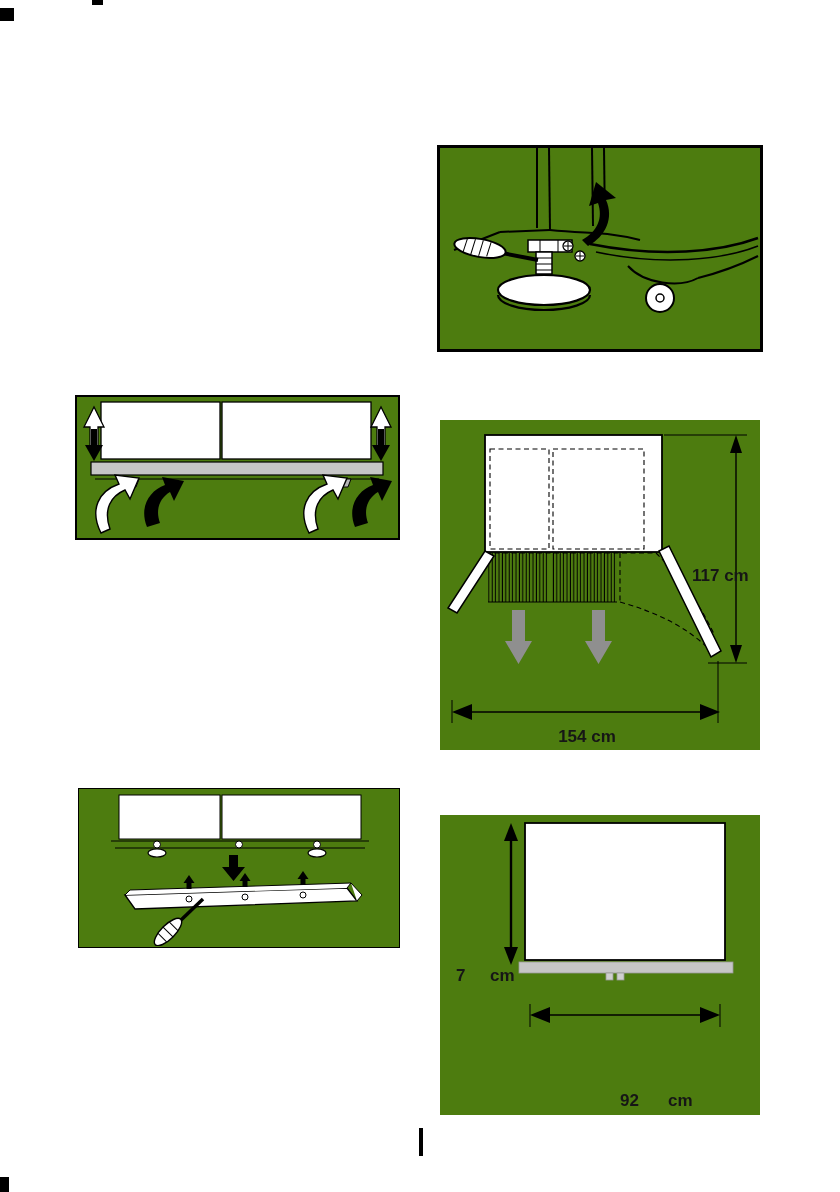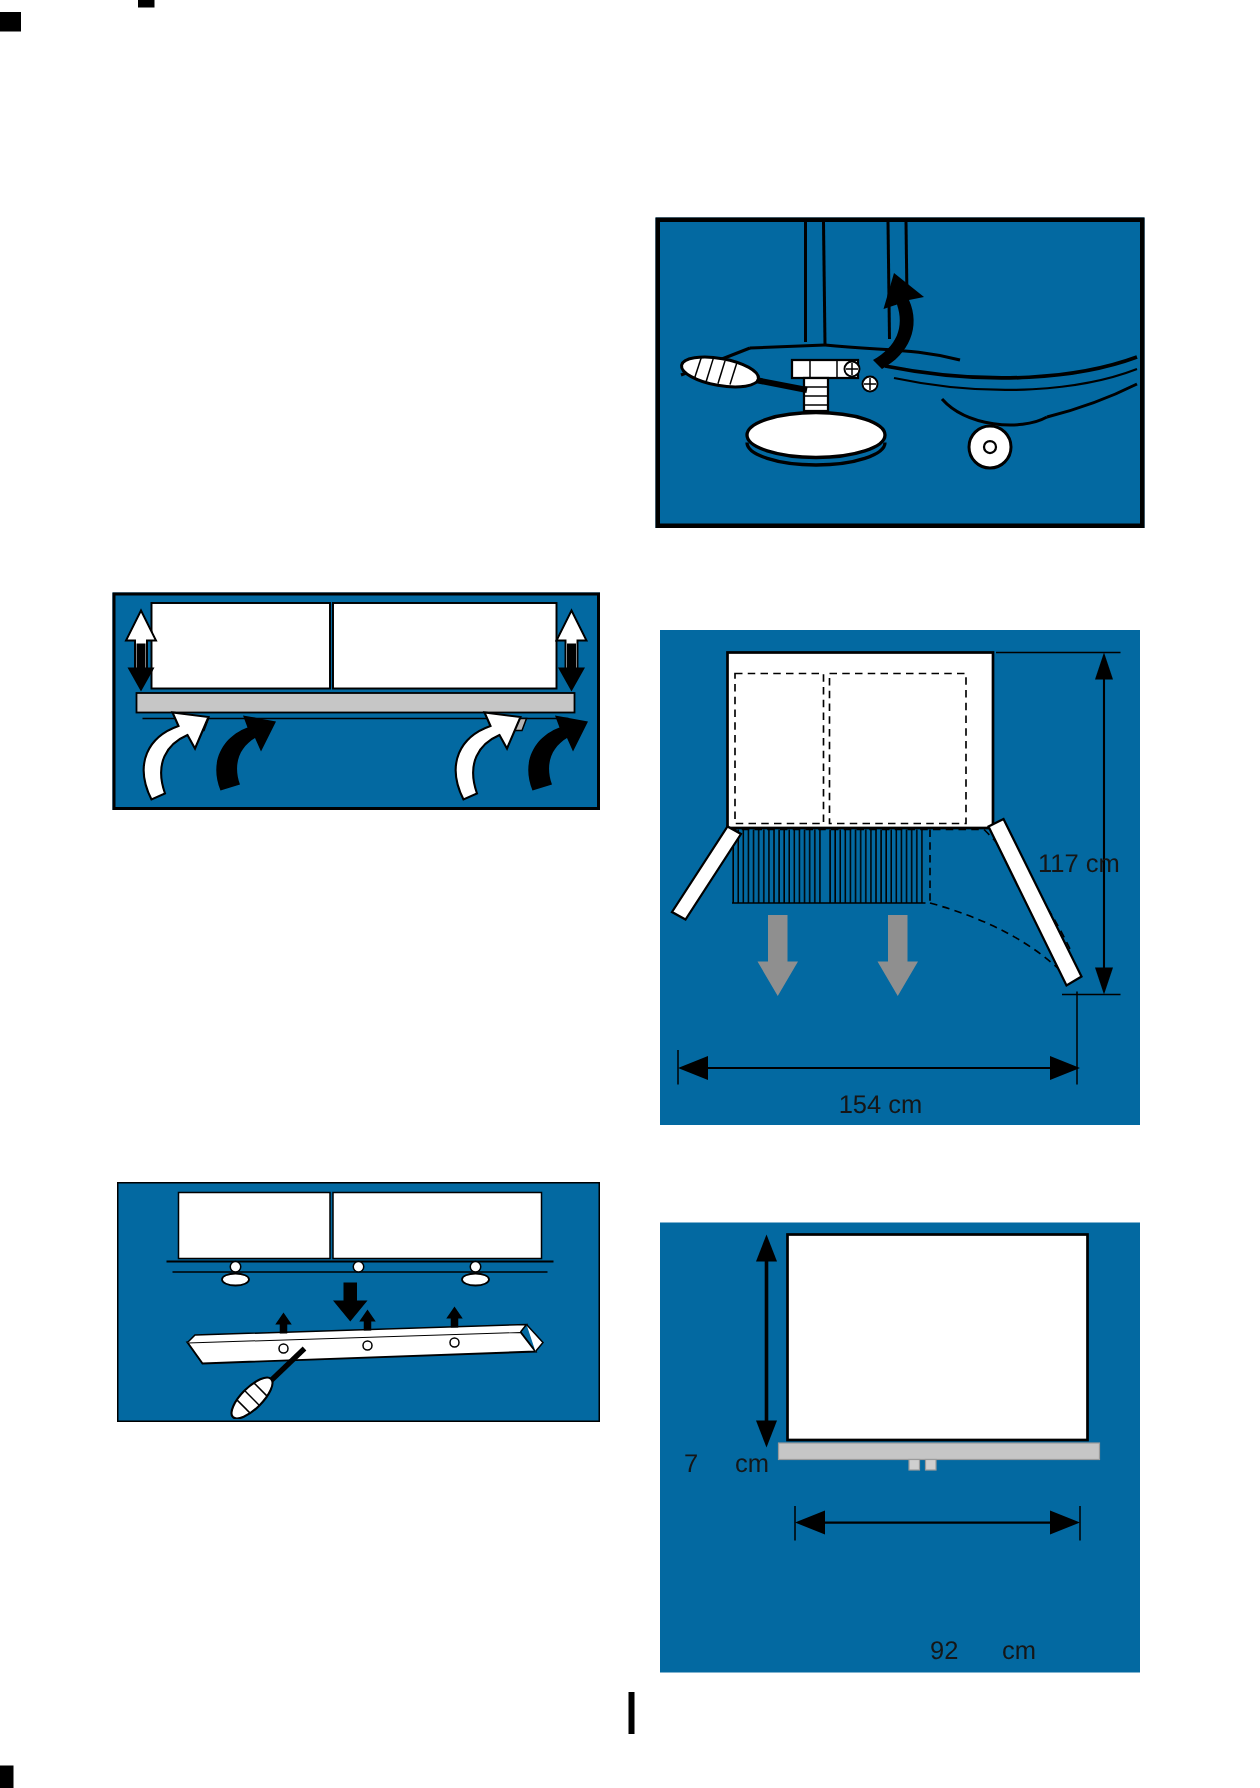--- a/index.html
+++ b/index.html
@@ -1,19 +1,19 @@
 <!DOCTYPE html>
 <html><head>
 <meta charset="utf-8">
 <style>
   * { margin:0; padding:0; box-sizing:border-box; }
   html,body { background:#ffffff; }
   body { font-family:"Liberation Sans", sans-serif; }
   .page { position:relative; width:840px; height:1192px; background:#ffffff; overflow:hidden; margin:0 auto; }
-  .fig { position:absolute; background:#0369a1; }
+  .fig { position:absolute; background:#4d7c0f;font-weight:bold; }
   .framed { border:2px solid #000; }
   .artifact { position:absolute; background:#000; }
   svg { display:block; }
   .dim-label { font-family:"Liberation Sans", sans-serif; font-size:17px; fill:#161616; }
 </style>
 </head>
 <body>
 
 <div class="page">
 

